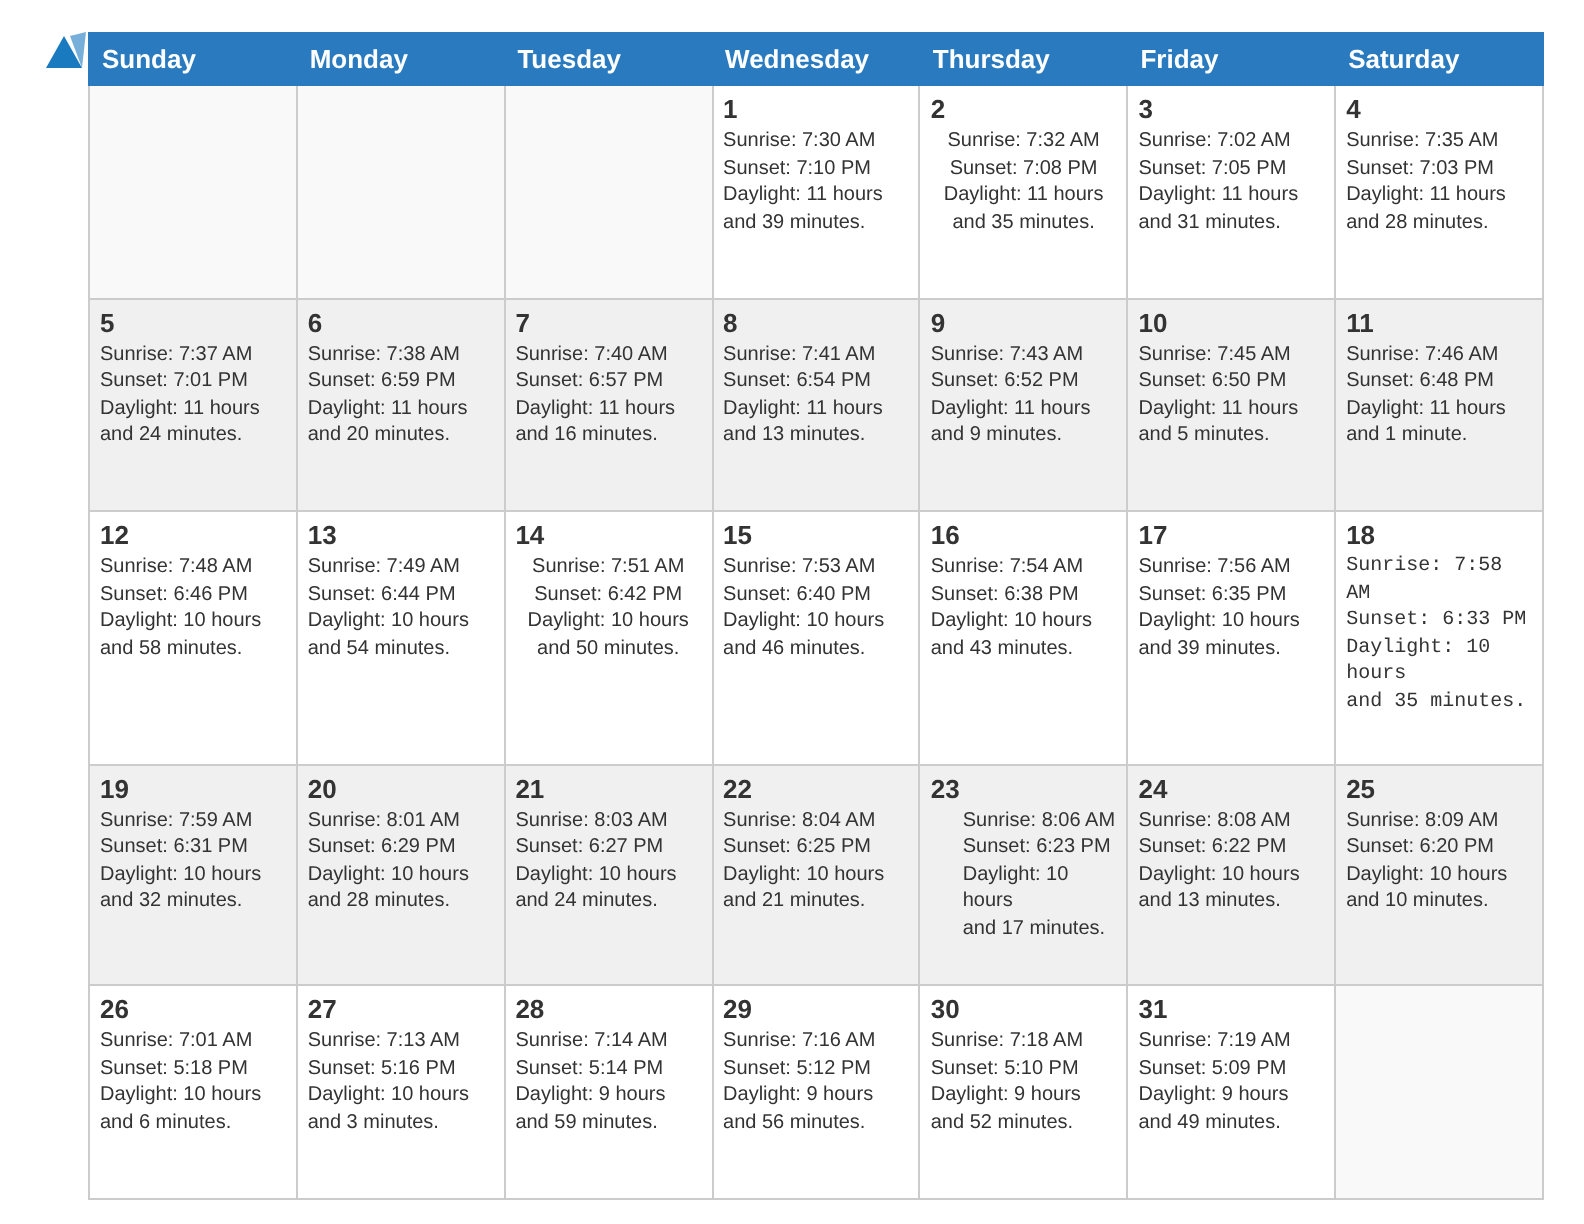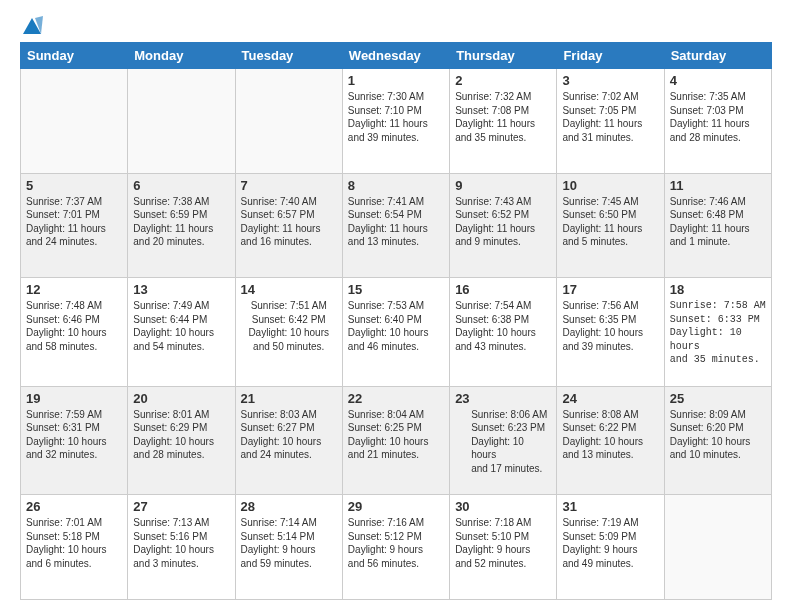--- a/index.html
+++ b/index.html
@@ -8,21 +8,20 @@
       background: #fff;
       width: 792px;
       height: 612px;
       overflow: hidden;
     }
     .page {
       width: 792px;
       height: 612px;
       padding: 16px 20px 12px 20px;
       display: flex;
-      flex-direction: column;
     }
     .header {
       display: flex;
       align-items: flex-start;
       justify-content: space-between;
       margin-bottom: 10px;
     }
     .logo-wrapper {
       display: flex;
       flex-direction: column;
@@ -128,21 +127,21 @@
           <td class="empty"></td>
           <td>
             <div class="day-number">1</div>
             <div class="day-info" style="white-space: pre-line;">Sunrise: 7:30 AM
 Sunset: 7:10 PM
 Daylight: 11 hours
 and 39 minutes.</div>
           </td>
           <td>
             <div class="day-number">2</div>
-            <div class="day-info" style="white-space: pre-line;">Sunrise: 7:32 AM
+            <div class="day-info" style="white-space: pre-line; text-align: center;">Sunrise: 7:32 AM
 Sunset: 7:08 PM
 Daylight: 11 hours
 and 35 minutes.</div>
           </td>
           <td>
             <div class="day-number">3</div>
             <div class="day-info" style="white-space: pre-line;">Sunrise: 7:02 AM
 Sunset: 7:05 PM
 Daylight: 11 hours
 and 31 minutes.</div>

